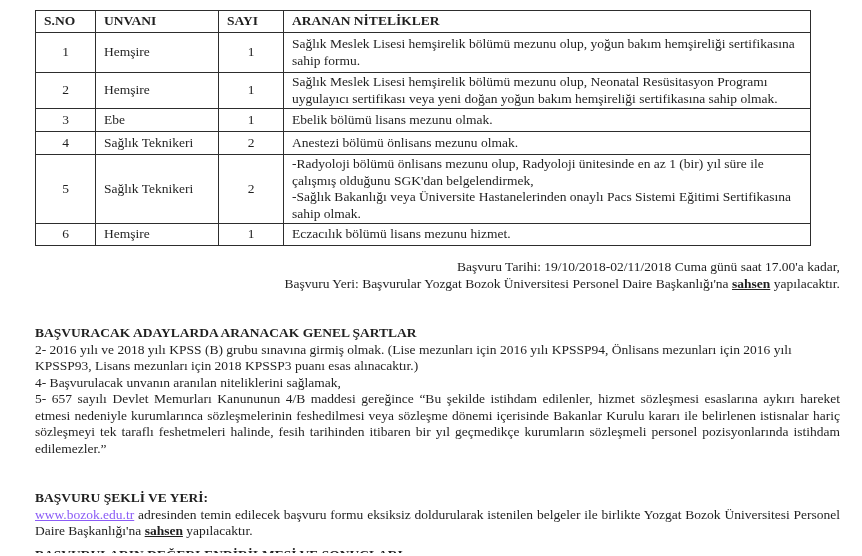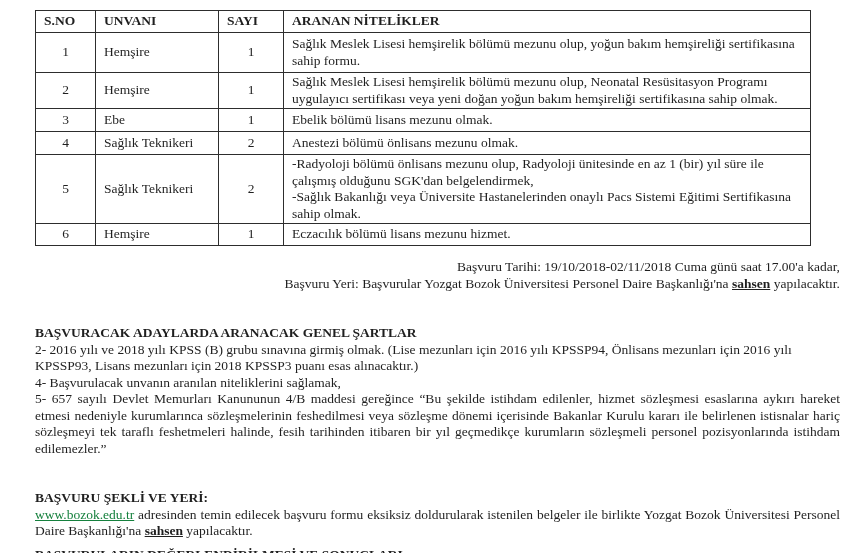--- a/index.html
+++ b/index.html
@@ -53,21 +53,21 @@
   .appinfo { margin-top: 13px; }
   .appinfo .line { white-space: nowrap; text-align: right; }
   .lbl { display: inline-block; width: 84px; }
   .boldu { font-weight: bold; text-decoration: underline; }
 
   .section { margin-top: 33px; }
   .sec-heading { font-weight: bold; font-size: 13.5px; line-height: 16.5px; }
   .item { font-size: 13.5px; line-height: 16.5px; }
   .justify { text-align: justify; }
 
-  a.weblink { color: #15803d; text-decoration: underline; cursor: pointer; }
+  a.weblink { color: #8b5cf6; text-decoration: underline; cursor: pointer; }
 
   .clipped-line {
     margin-top: 7px;
     height: 6px;
     overflow: hidden;
     font-weight: bold;
     font-size: 13.5px;
     line-height: 16.5px;
     white-space: nowrap;
   }

